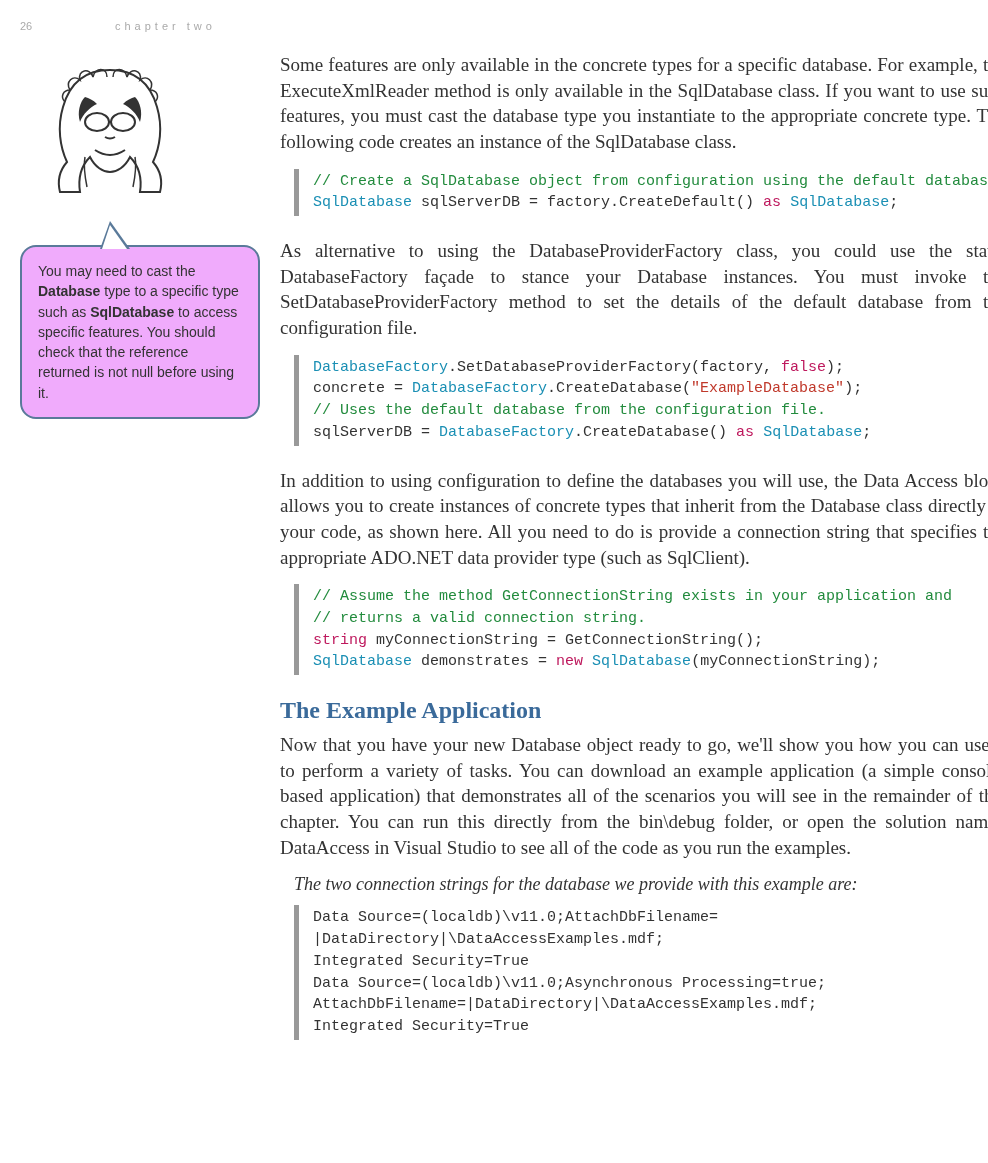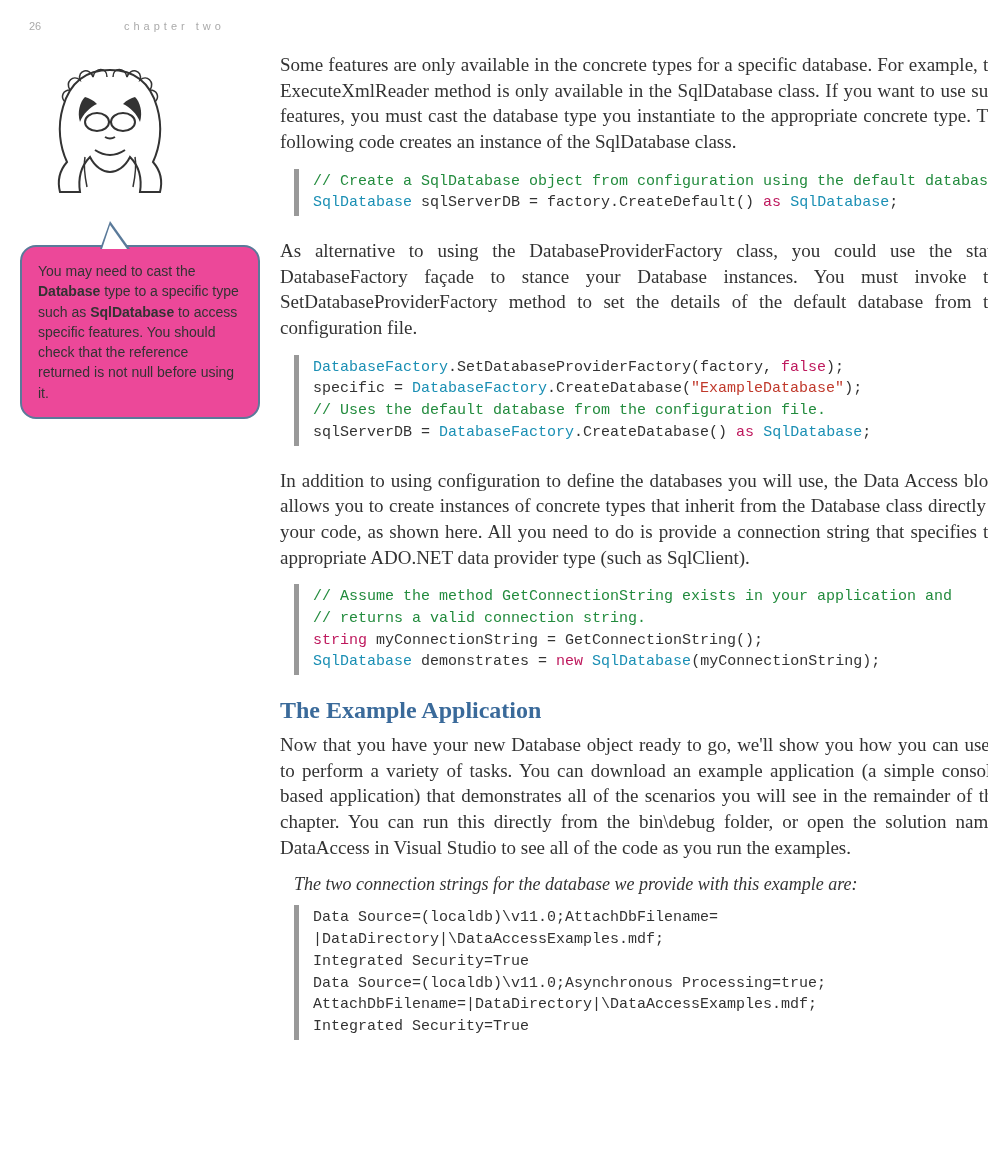--- a/index.html
+++ b/index.html
@@ -11,21 +11,20 @@
       padding: 20px 0;
     }
     .page {
       position: relative;
       padding: 0 20px;
     }
     .header-row {
       display: flex;
       align-items: baseline;
       margin-bottom: 20px;
-      margin-left: 9px;
     }
     .page-num {
       font-family: Verdana, Arial, sans-serif;
       font-size: 11px;
       color: #aaa;
       width: 95px;
     }
     .chapter-label {
       font-family: Verdana, Arial, sans-serif;
       font-size: 11px;
@@ -54,21 +53,21 @@
     }
     .callout {
       position: relative;
       border: 2px solid #5a7a9a;
       border-radius: 16px;
       padding: 14px 16px;
       font-family: Verdana, Arial, sans-serif;
       font-size: 14px;
       line-height: 1.45;
       color: #333;
-      background: #ec4899;
+      background: #f0abfc;
       margin-top: 28px;
     }
     .callout::before {
       content: '';
       position: absolute;
       top: -26px;
       left: 78px;
       width: 0;
       height: 0;
       border-left: 10px solid transparent;
@@ -161,21 +160,21 @@
       </p>
 
       <div class="code-block"><span class="cm">// Create a SqlDatabase object from configuration using the default database.</span>
 <span class="tp">SqlDatabase</span><span> sqlServerDB = factory.CreateDefault() </span><span class="kw">as</span><span> </span><span class="tp">SqlDatabase</span><span>;</span></div>
 
       <p class="para">
         <span>As alternative to using the </span><b>DatabaseProviderFactory</b><span> class, you could use the static </span><b>DatabaseFactory</b><span> façade to stance your </span><b>Database</b><span> instances. You must invoke the </span><b>SetDatabaseProviderFactory</b><span> method to set the details of the de­fault database from the configuration file.</span>
       </p>
 
       <div class="code-block"><span class="tp">DatabaseFactory</span><span>.SetDatabaseProviderFactory(factory, </span><span class="kw">false</span><span>);</span>
-<span>specific = </span><span class="tp">DatabaseFactory</span><span>.CreateDatabase(</span><span class="st">"ExampleDatabase"</span><span>);</span>
+<span>concrete = </span><span class="tp">DatabaseFactory</span><span>.CreateDatabase(</span><span class="st">"ExampleDatabase"</span><span>);</span>
 <span class="cm">// Uses the default database from the configuration file.</span>
 <span>sqlServerDB = </span><span class="tp">DatabaseFactory</span><span>.CreateDatabase() </span><span class="kw">as</span><span> </span><span class="tp">SqlDatabase</span><span>;</span></div>
 
       <p class="para">
         <span>In addition to using configuration to define the databases you will use, the Data Access block allows you to create instances of concrete types that inherit from the </span><b>Database</b><span> class directly in your code, as shown here. All you need to do is provide a connection string that specifies the appropriate ADO.NET data pro­vider type (such as </span><b>SqlClient</b><span>).</span>
       </p>
 
       <div class="code-block"><span class="cm">// Assume the method GetConnectionString exists in your application and</span>
 <span class="cm">// returns a valid connection string.</span>
 <span class="kw">string</span><span> myConnectionString = GetConnectionString();</span>

